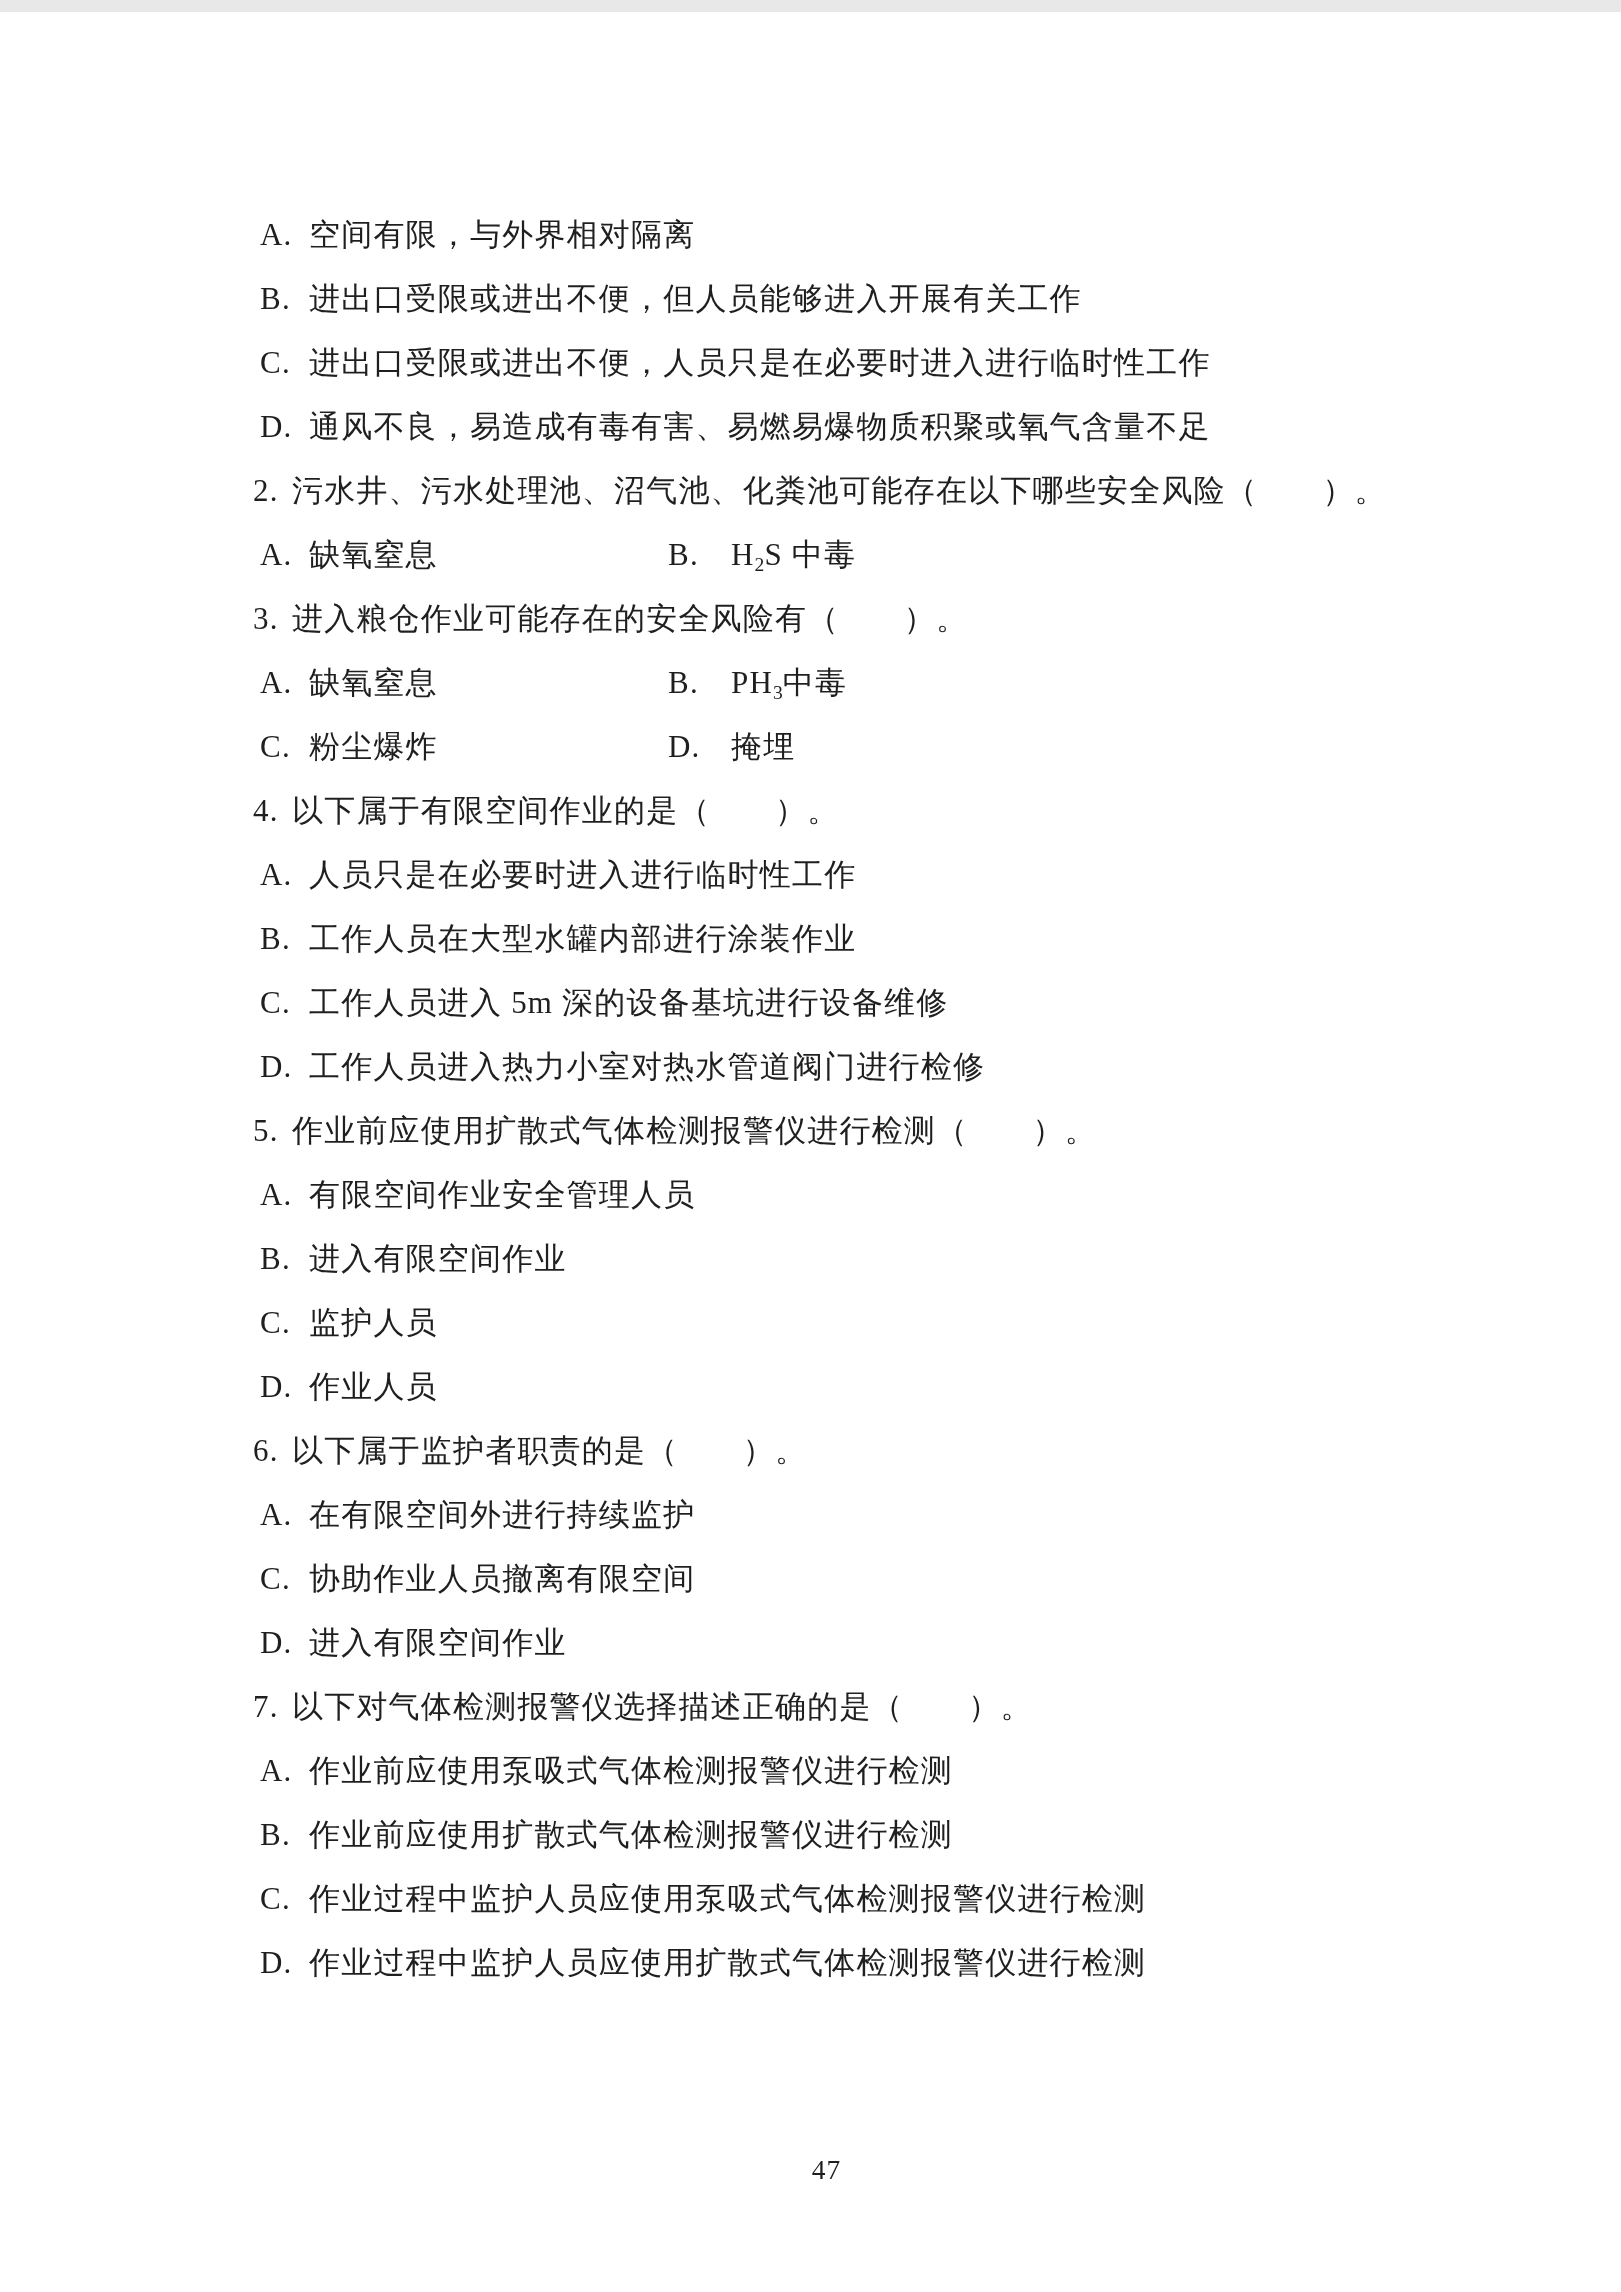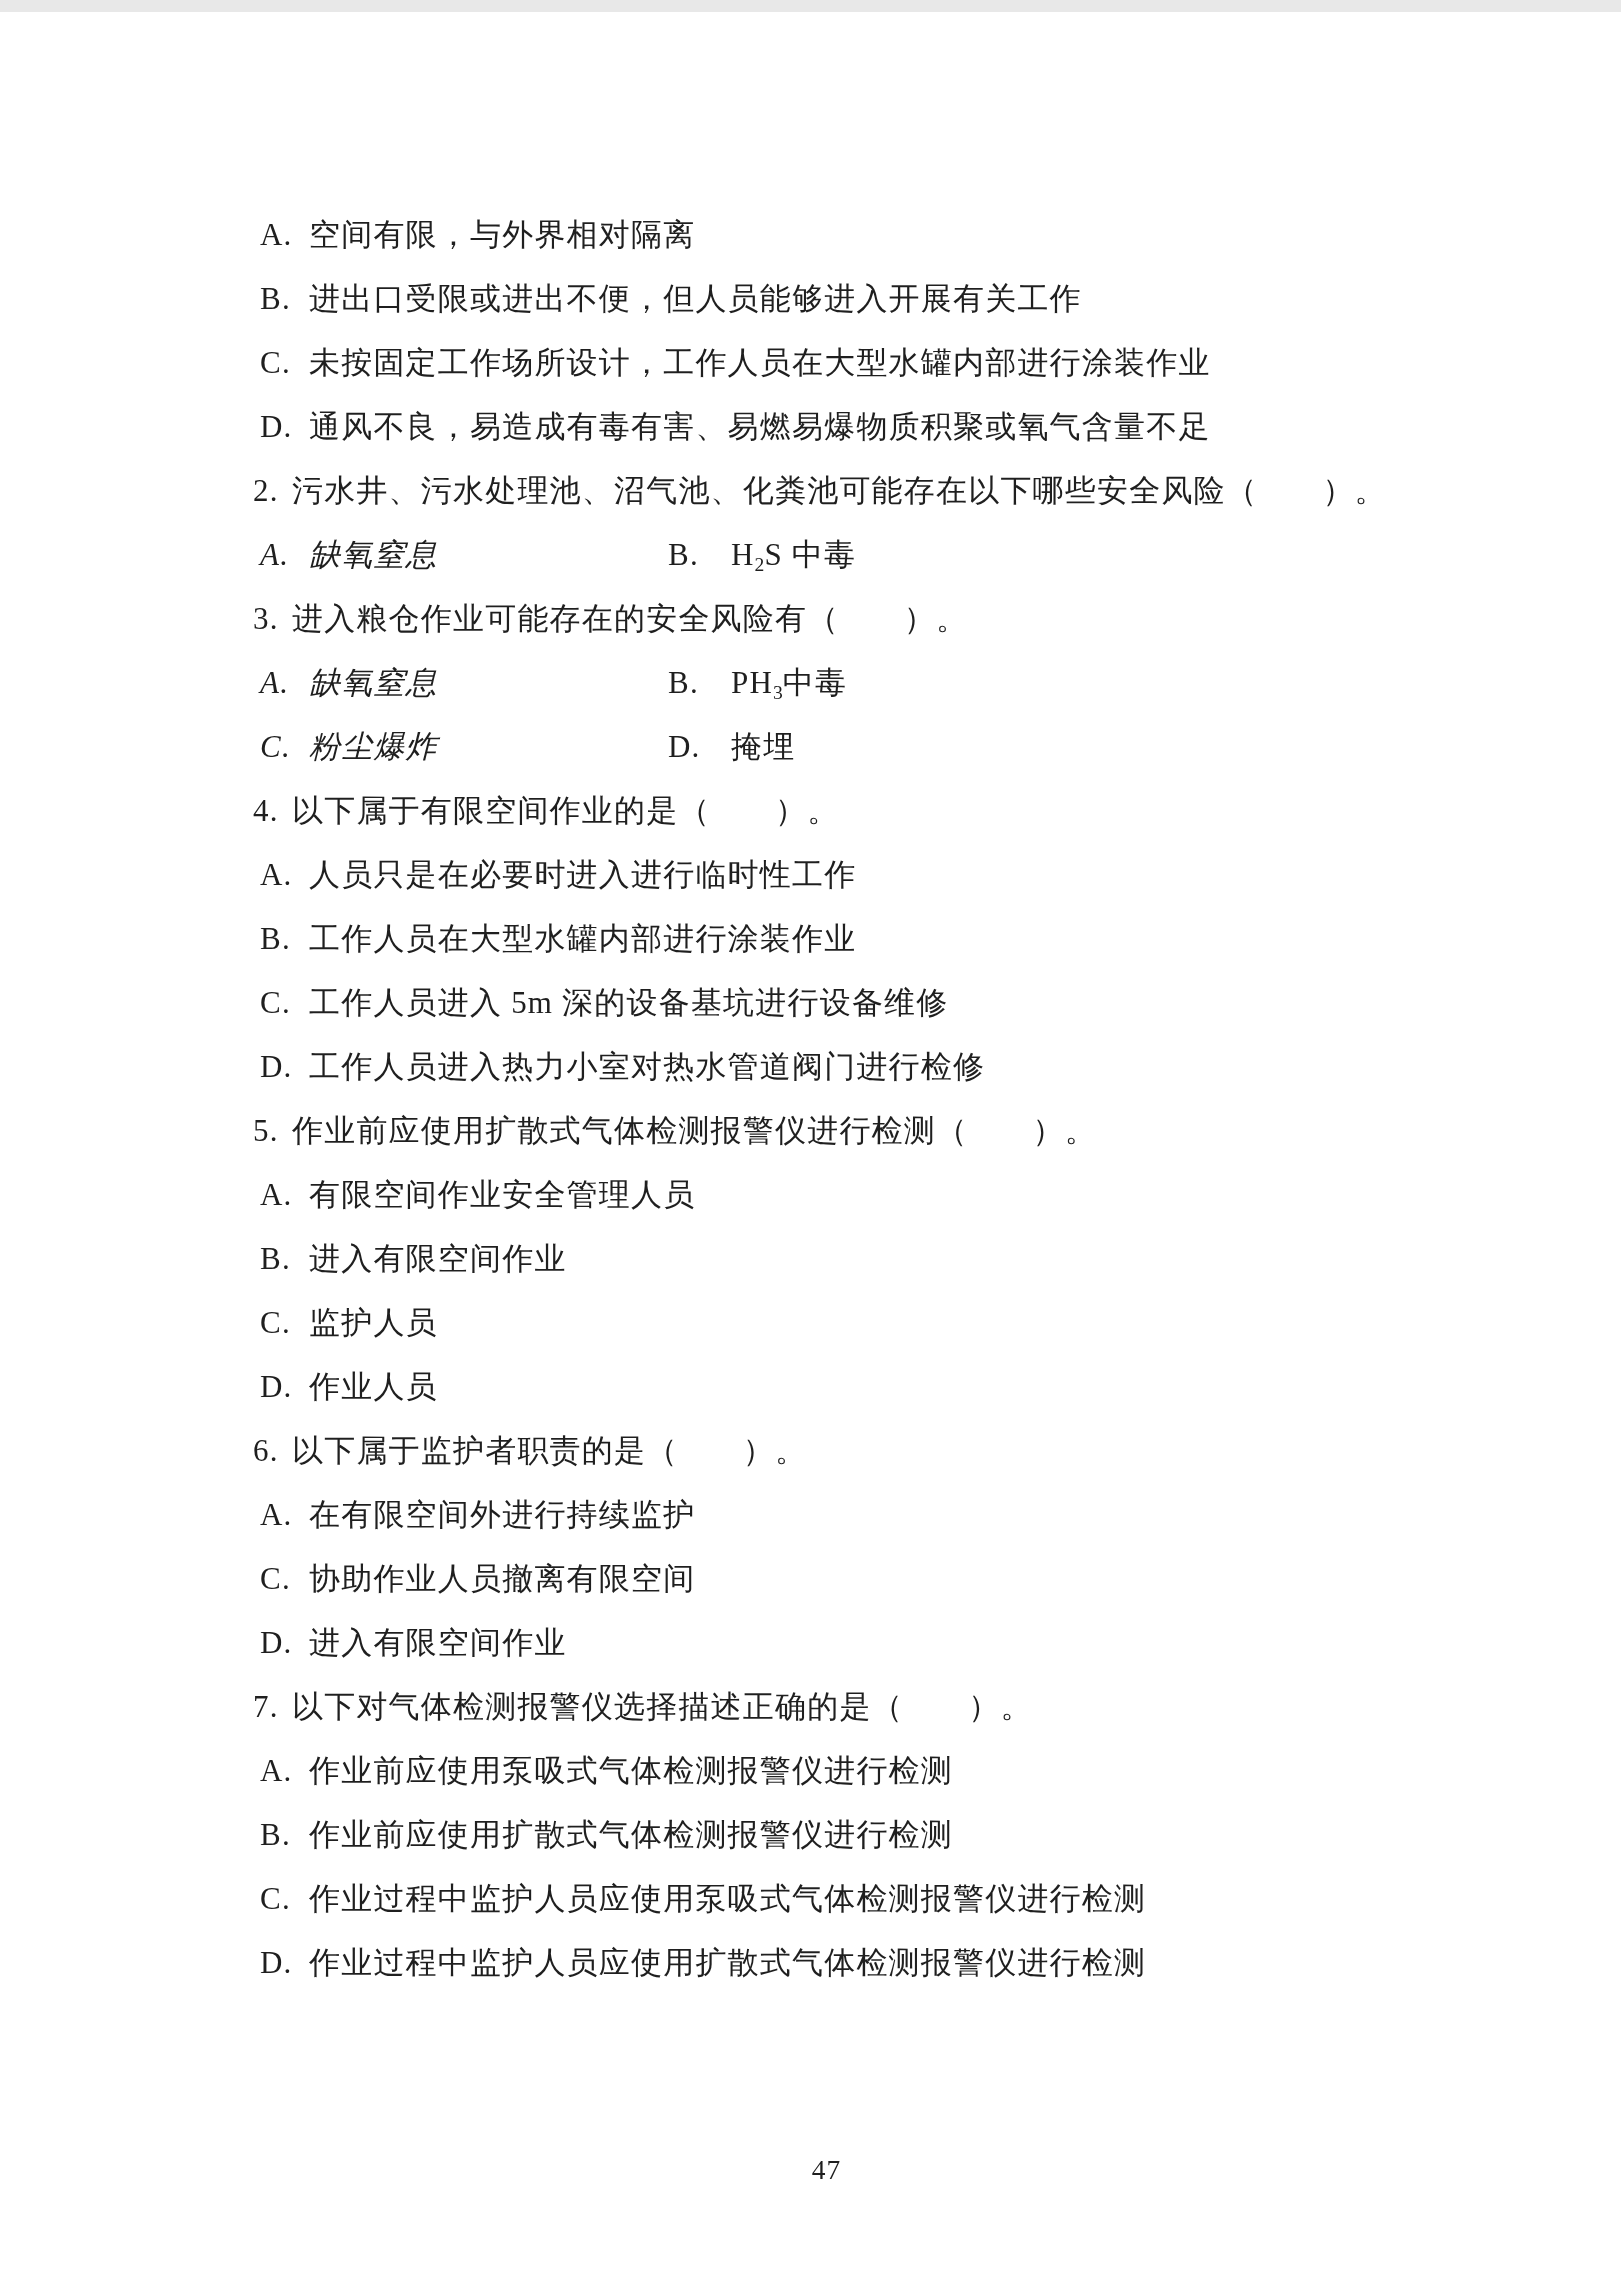--- a/index.html
+++ b/index.html
@@ -23,21 +23,21 @@
     height: 64px;
     line-height: 64px;
     white-space: nowrap;
     font-size: 31px;
     letter-spacing: 1.2px;
   }
   .line.option { padding-left: 260px; }
   .line.question { padding-left: 253px; }
   .qnum { display: inline-block; min-width: 39px; }
   .lbl { display: inline-block; min-width: 49px; }
-  .pair .col1 { display: inline-block; width: 408px; font-style: italic; }
+  .pair .col1 { display: inline-block; width: 408px; }
   .pair .col2 .lbl { min-width: 63px; }
   sub.subscript {
     font-size: 19.6px;
     letter-spacing: 0;
     line-height: 0;
     vertical-align: -5.9px;
   }
   .footer {
     position: absolute;
     top: 2143px;
@@ -49,21 +49,21 @@
   }
 </style>
 </head>
 <body>
 
 <div class="page">
   <div class="content">
 
     <div class="line option"><span class="lbl">A.</span><span class="txt">空间有限，与外界相对隔离</span></div>
     <div class="line option"><span class="lbl">B.</span><span class="txt">进出口受限或进出不便，但人员能够进入开展有关工作</span></div>
-    <div class="line option"><span class="lbl">C.</span><span class="txt">未按固定工作场所设计，工作人员在大型水罐内部进行涂装作业</span></div>
+    <div class="line option"><span class="lbl">C.</span><span class="txt">进出口受限或进出不便，人员只是在必要时进入进行临时性工作</span></div>
     <div class="line option"><span class="lbl">D.</span><span class="txt">通风不良，易造成有毒有害、易燃易爆物质积聚或氧气含量不足</span></div>
 
     <div class="line question"><span class="qnum">2.</span><span class="txt">污水井、污水处理池、沼气池、化粪池可能存在以下哪些安全风险（　　）。</span></div>
 
     <div class="line option pair"><span class="col1"><span class="lbl">A.</span><span class="txt">缺氧窒息</span></span><span class="col2"><span class="lbl">B.</span><span class="txt"><span>H</span><sub class="subscript">2</sub><span>S</span><span> 中毒</span></span></span></div>
 
 
     <div class="line question"><span class="qnum">3.</span><span class="txt">进入粮仓作业可能存在的安全风险有（　　）。</span></div>
 
     <div class="line option pair"><span class="col1"><span class="lbl">A.</span><span class="txt">缺氧窒息</span></span><span class="col2"><span class="lbl">B.</span><span class="txt"><span>PH</span><sub class="subscript">3</sub><span></span><span>中毒</span></span></span></div>

